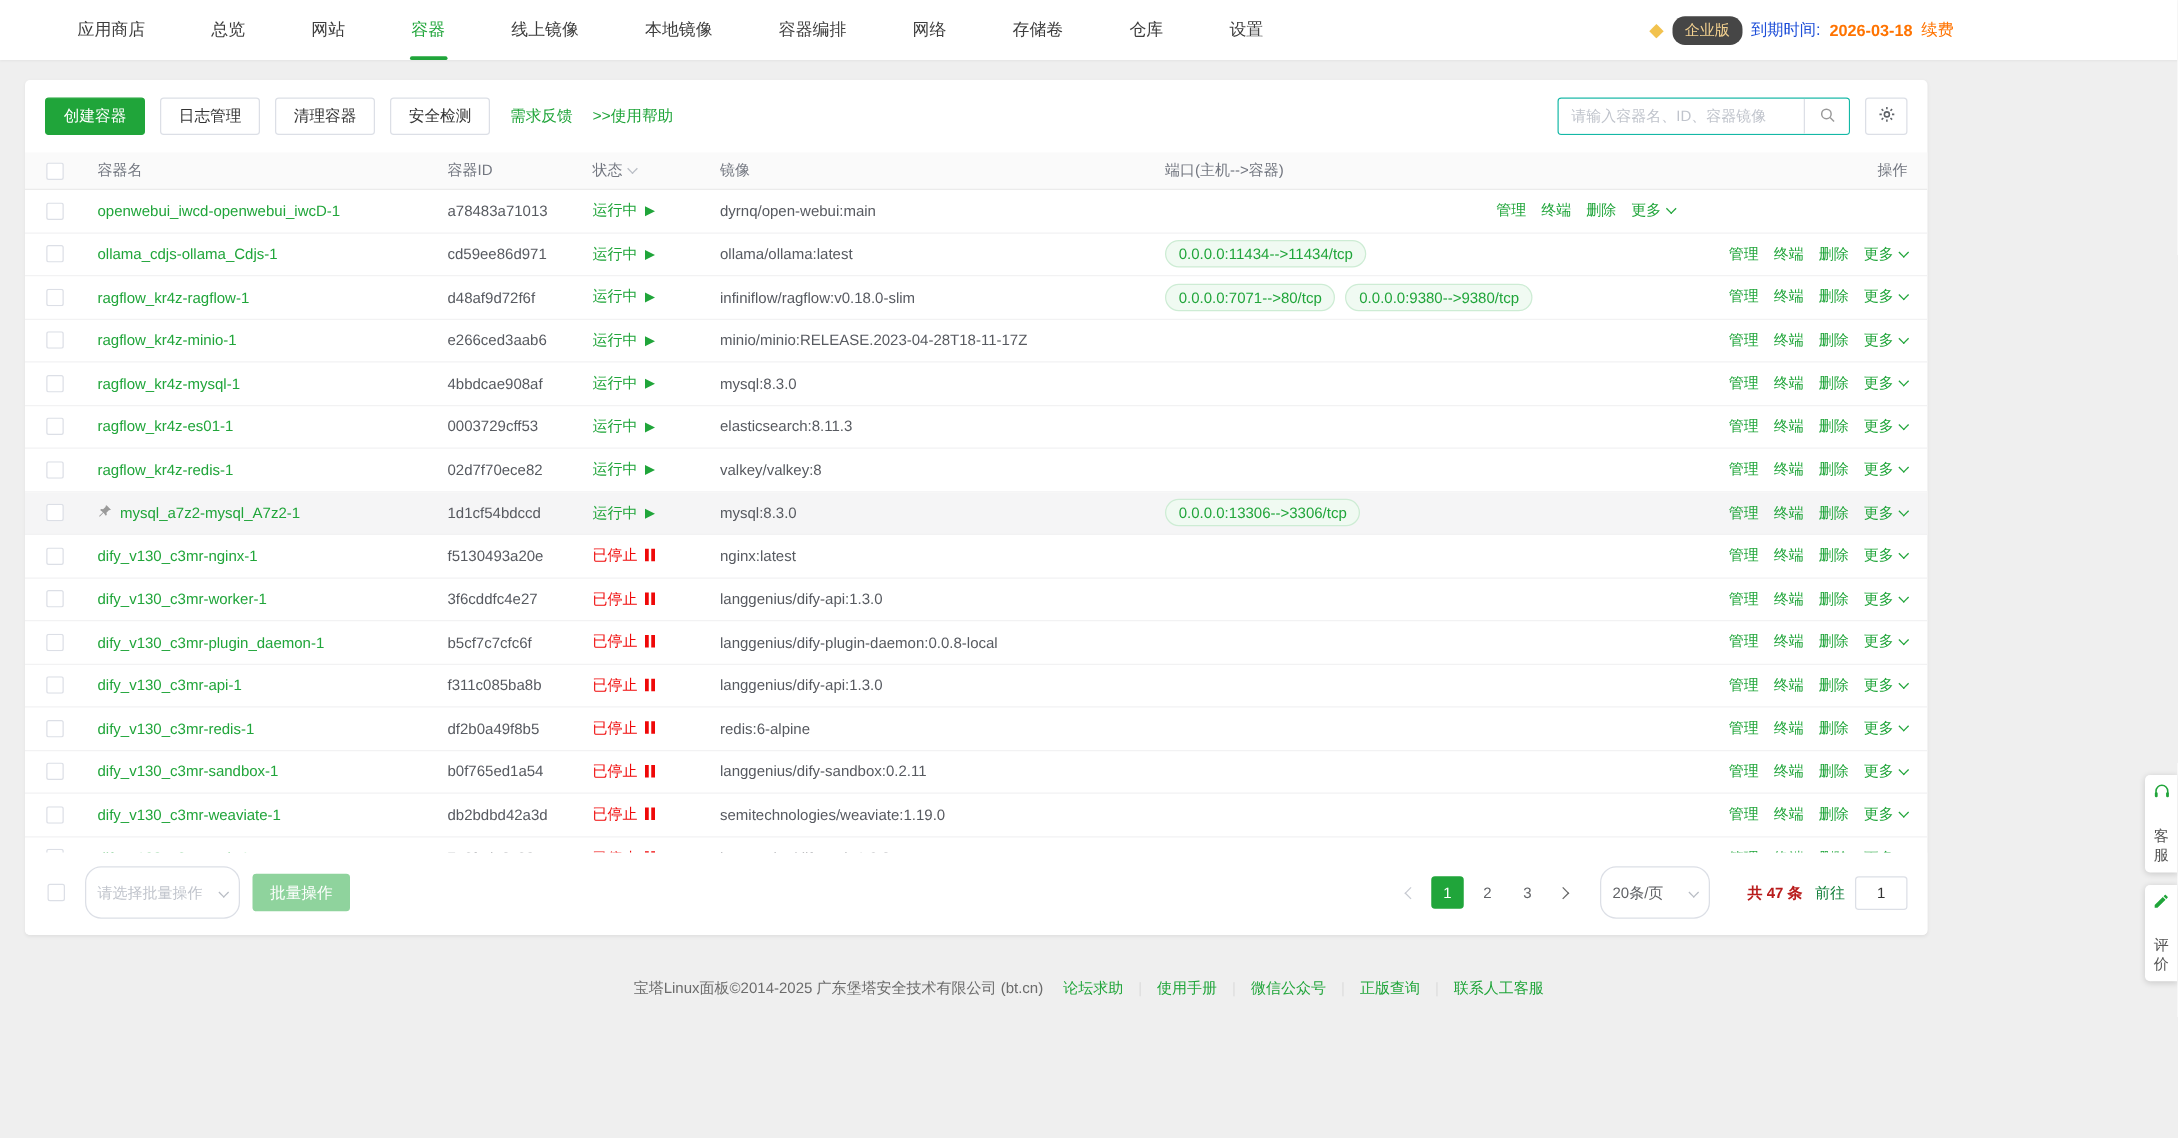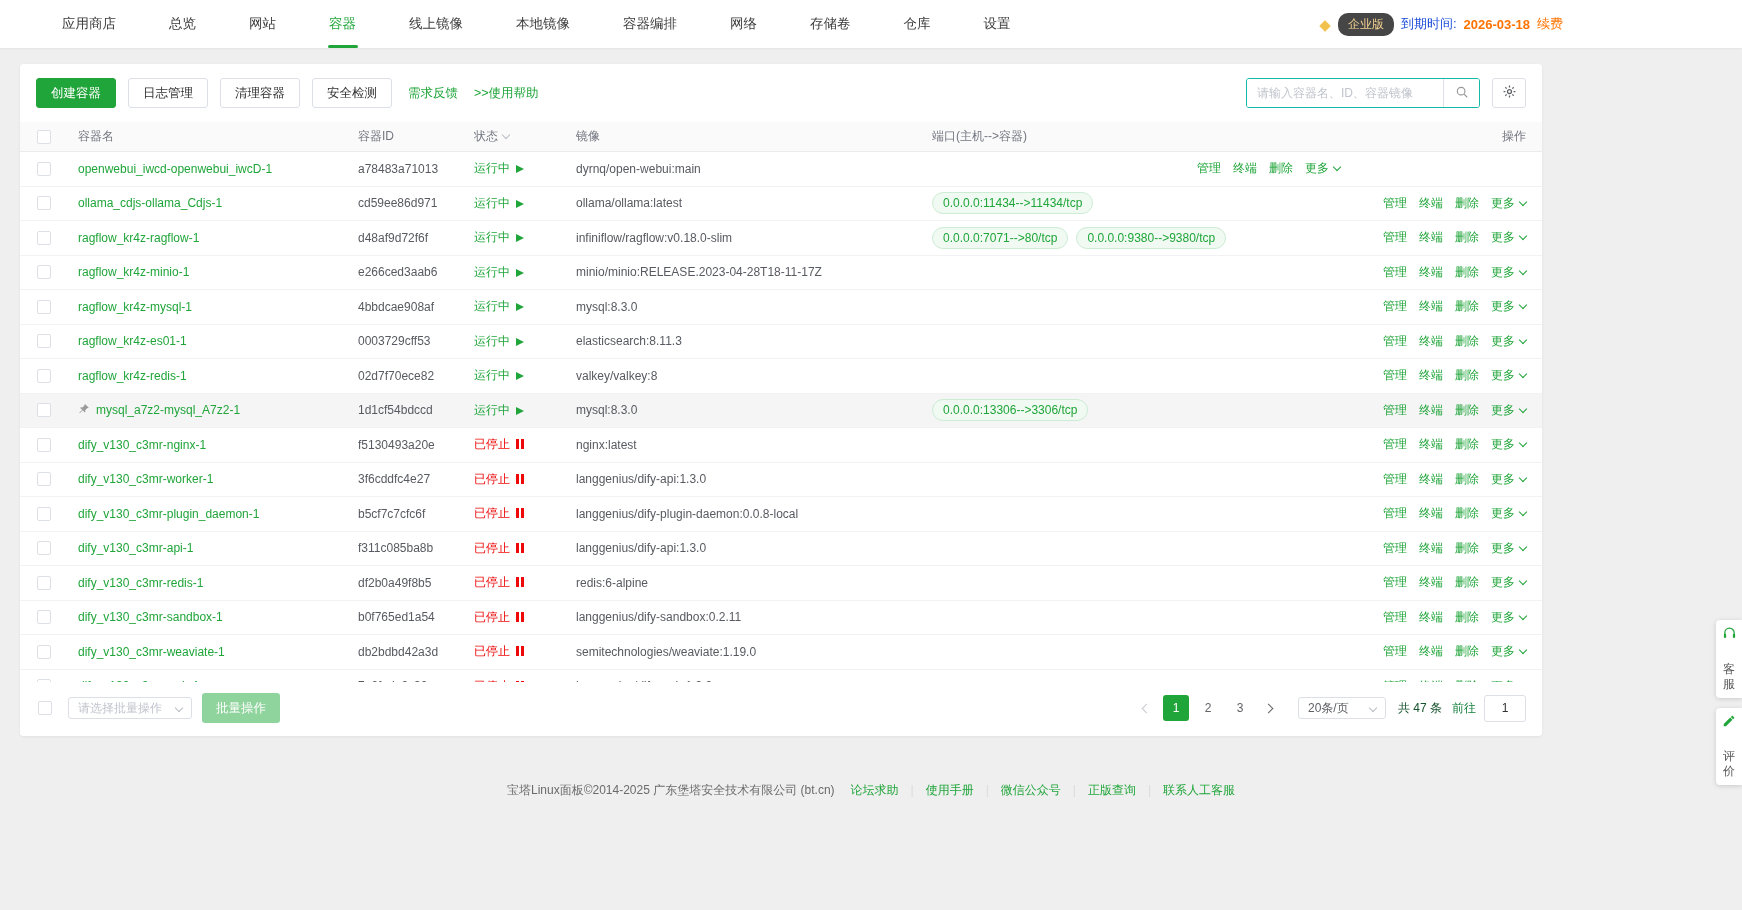--- a/index.html
+++ b/index.html
@@ -58,34 +58,34 @@
   .port-badge { background:#f0faf2; border:1px solid #cdecd4; color:#20a53a; border-radius:11px; padding:3px 10px; font-size:12px; white-space:nowrap; }
   .action-link { color:#20a53a; font-size:12px; white-space:nowrap; }
   .pin { display:inline-flex; margin-right:6px; vertical-align:-1px; }
 
   .caret { display:inline-block; width:6px; height:6px; border-right:1.3px solid currentColor; border-bottom:1.3px solid currentColor; transform:rotate(45deg); margin-left:5px; vertical-align:2px; }
   .caret.gray { color:#b8bcc4; }
 
   
   .bottombar { display:flex; align-items:center; padding:11px 16px 13px 16px; background:#fff; }
   .bottombar .checkbox { margin:0 16px 0 2px; }
-  .select { height:22px; border:1px solid #dcdfe6; border-radius:3px; background:#fff; display:inline-flex; align-items:center; justify-content:space-between; padding:0 9px; cursor:pointer; }
+  .select { height:42px; border:1px solid #dcdfe6; border-radius:13px; background:#fff; display:inline-flex; align-items:center; justify-content:space-between; padding:0 9px; cursor:pointer; }
   .batch-select { width:124px; }
   .select-placeholder { color:#c0c4cc; }
   .btn-batch { background:#8fd39d; color:#fff; border:none; margin-left:10px; }
   .bottom-right { margin-left:auto; display:flex; align-items:center; }
   .pg-arrow { width:26px; height:26px; display:flex; align-items:center; justify-content:center; cursor:pointer; color:#666; }
   .pg-arrow.disabled { color:#c7cad1; cursor:default; }
   .pg-chevron { width:7px; height:7px; border-right:1.5px solid currentColor; border-bottom:1.5px solid currentColor; display:inline-block; }
   .pg-prev .pg-chevron { transform:rotate(135deg); }
   .pg-next .pg-chevron { transform:rotate(-45deg); }
   .page-num { min-width:26px; height:26px; line-height:26px; text-align:center; border-radius:3px; color:#606266; margin:0 3px; cursor:pointer; }
   .page-num.active { background:#20a53a; color:#fff; }
   .pagesize-select { margin-left:16px; color:#606266; min-width:88px; }
-  .total-text { color:#14532d; margin-left:12px; }
+  .total-text { color:#b91c1c; margin-left:30px;font-weight:bold; }
   .goto-label { color:#15803d; margin-left:10px; }
   .goto-input { width:42px; height:27px; border:1px solid #dcdfe6; border-radius:3px; text-align:center; margin-left:8px; font-size:12px; font-family:inherit; color:#333; outline:none; }
 
   
   .float-widgets { position:absolute; right:0; top:620px; display:flex; flex-direction:column; gap:10px; z-index:20; }
   .float-widget { width:26px; background:#fff; border-radius:4px 0 0 4px; box-shadow:0 1px 5px rgba(0,0,0,.16); padding:6px 2px; display:flex; flex-direction:column; align-items:center; gap:18px; cursor:pointer; }
   .float-label { width:14px; font-size:12px; color:#555; line-height:1.25; text-align:center; word-break:break-all; }
 
   
   .footer { position:absolute; left:0; top:782px; width:100%; text-align:center; font-size:12px; color:#6b6b6b; }

